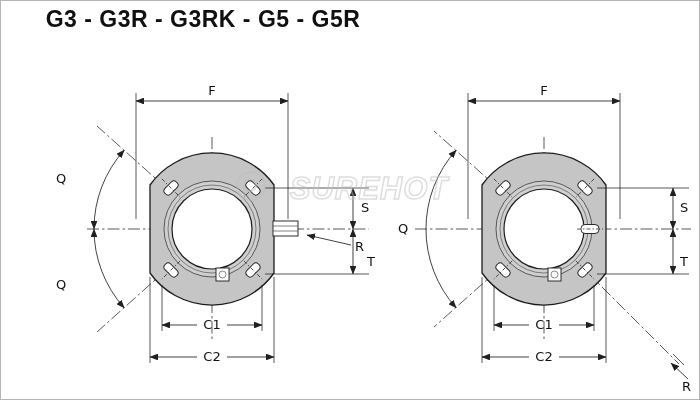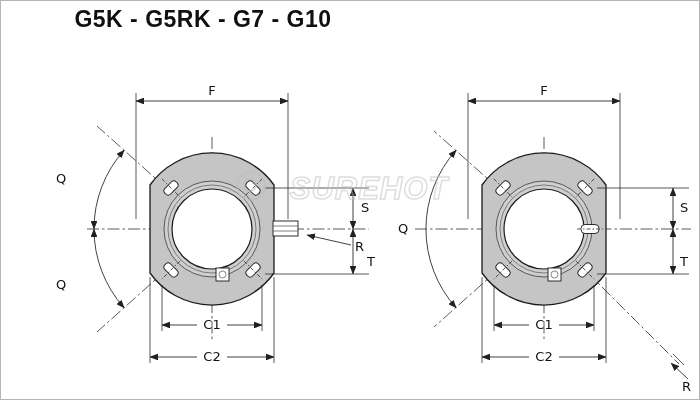--- a/index.html
+++ b/index.html
@@ -23,21 +23,21 @@
   .wm-logo:after{content:"";position:absolute;left:5px;top:5px;width:10px;height:10px;border:2px solid #bdbdbd;border-radius:50%;}
   .wm-brand{font-weight:bold;font-style:italic;font-size:31px;letter-spacing:1px;color:rgba(255,255,255,.15);-webkit-text-stroke:1.5px #bdbdbd;}
   .wm-sub{margin-top:2px;font-size:15px;letter-spacing:7px;color:#c3c3c3;font-weight:bold;}
 </style>
 </head>
 <body>
 
 <div id="page">
 
   <div class="title" id="title-left">
-    <div>G5K - G5RK - G7 - G10</div>
+    <div>G3 - G3R - G3RK - G5 - G5R</div>
   </div>
 
   <svg class="drawing" style="left:16px;top:78px" width="370" height="318" viewBox="0 0 370 318">
     <defs>
       <marker id="awL" viewBox="0 0 10 8" refX="9.5" refY="4" markerWidth="10" markerHeight="8" orient="auto-start-reverse">
         <path d="M0,0 L10,4 L0,8 Z" fill="#202020"></path>
       </marker>
     </defs>
 
     <g class="cl">

